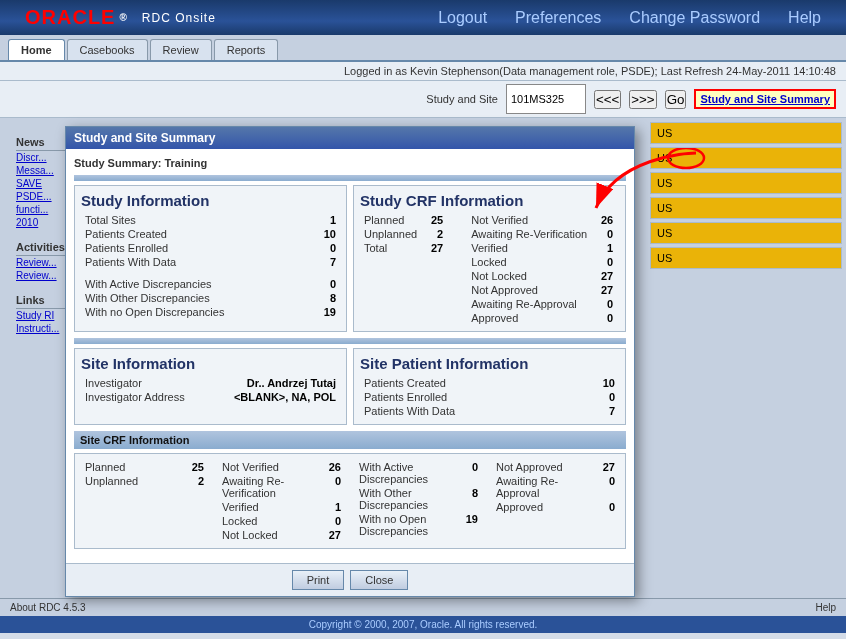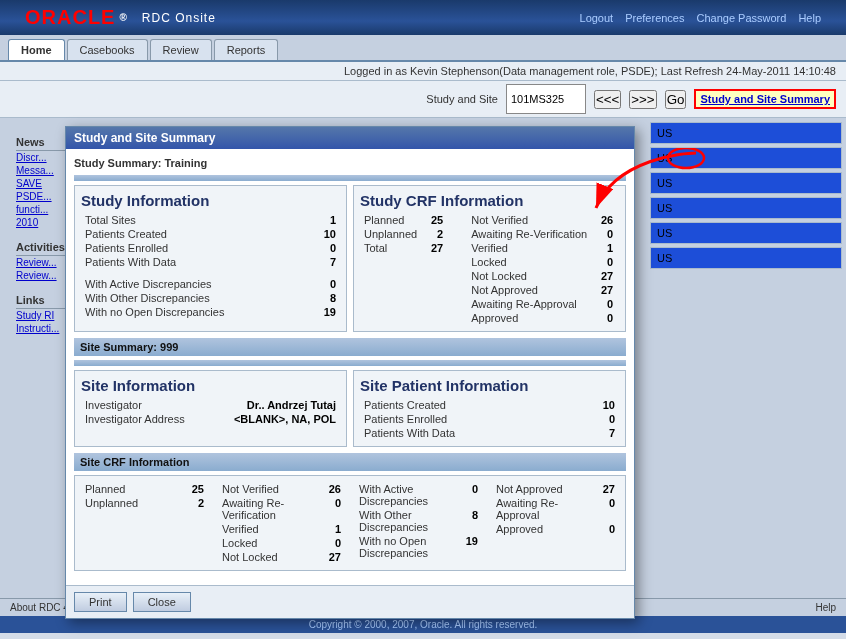--- a/index.html
+++ b/index.html
@@ -4,21 +4,21 @@
   <style>
     * { box-sizing: border-box; margin: 0; padding: 0; }
     body { font-family: Arial, sans-serif; font-size: 11px; background: #d4dce8; width: 846px; min-height: 639px; }
 
     
     #header { background: linear-gradient(180deg, #1a3a6b 0%, #2a5298 60%, #1a3a6b 100%); padding: 6px 25px; display: flex; align-items: center; justify-content: space-between; }
     #logo { color: white; font-size: 18px; font-weight: bold; letter-spacing: 1px; display: flex; align-items: center; gap: 4px; }
     #logo .oracle { color: #ff0000; font-size: 20px; font-weight: bold; }
     #logo .reg { color: white; font-size: 10px; vertical-align: super; }
     #logo .rdc { color: white; font-size: 12px; font-weight: normal; }
-    #top-links { color: #aaccff; font-size: 11px; display: flex; gap: 12px; }
+    #top-links { color: #aaccff; font-size: 16px; display: flex; gap: 28px; }
     #top-links span { cursor: pointer; color: #aaccff; }
 
     
     #nav { background: #c5d0e0; padding: 4px 8px 0 8px; display: flex; gap: 2px; border-bottom: 2px solid #6688aa; }
     .nav-tab { padding: 4px 12px; background: #d8e2ef; border: 1px solid #8899aa; border-bottom: none; cursor: pointer; font-size: 11px; border-radius: 3px 3px 0 0; color: #333; }
     .nav-tab.active { background: white; font-weight: bold; border-color: #6688aa; }
 
     
     #statusbar { background: #e8eef5; padding: 3px 10px; font-size: 11px; color: #333; text-align: right; border-bottom: 1px solid #aabbcc; }
     #studysite-row { background: #e8eef5; padding: 3px 10px; display: flex; align-items: center; justify-content: flex-end; gap: 8px; border-bottom: 1px solid #aabbcc; }
@@ -47,30 +47,30 @@
     .info-grid { display: flex; gap: 6px; margin-bottom: 6px; }
     .info-box { flex: 1; border: 1px solid #aabbcc; background: #f0f4f8; padding: 6px; }
     .info-box-title { font-size: 15px; font-weight: bold; color: #223366; margin-bottom: 4px; }
     .data-label { color: #333; }
     .data-value { color: #000; font-weight: bold; min-width: 20px; text-align: right; }
 
     
     .site-section-header { background: linear-gradient(180deg, #b0c4de, #8aaccf); padding: 3px 6px; font-size: 11px; font-weight: bold; color: #111; margin: 6px 0 4px 0; }
 
     
-    #modal-footer { padding: 6px 8px; display: flex; justify-content: flex-start; gap: 6px; border-top: 1px solid #aabbcc; background: #e8eef5; }
+    #modal-footer { padding: 6px 8px; display: flex; justify-content: center; gap: 6px; border-top: 1px solid #aabbcc; background: #e8eef5; }
     .modal-btn { background: linear-gradient(180deg, #e8f0f8, #c0cce0); border: 1px solid #6688aa; padding: 3px 14px; font-size: 11px; cursor: pointer; color: #333; }
 
     
     #bottom-bar { background: #c5d0e0; padding: 3px 10px; font-size: 10px; color: #333; display: flex; justify-content: space-between; border-top: 1px solid #8899aa; }
     #copyright { background: #2a5298; color: #aaccff; text-align: center; padding: 3px; font-size: 10px; }
 
     
     #right-content { flex: 1; display: flex; flex-direction: column; gap: 4px; }
-    .content-row { background: #1d4ed8; border: 1px solid #aabbcc; height: 22px; display: flex; align-items: center; padding: 0 6px; font-size: 11px; }
+    .content-row { background: #eab308; border: 1px solid #aabbcc; height: 22px; display: flex; align-items: center; padding: 0 6px; font-size: 11px; }
 
     
     .study-info-row { display: flex; justify-content: space-between; font-size: 11px; padding: 1px 4px; }
 
     
     .full-info-box { border: 1px solid #aabbcc; background: #f0f4f8; padding: 6px; margin-bottom: 6px; }
     .crf-three-col { display: flex; gap: 10px; font-size: 11px; }
     .crf-subcol { flex: 1; }
 
   </style>
@@ -225,21 +225,20 @@
               </div>
               <div class="study-info-row">
                 <span class="data-label">Approved</span>
                 <span class="data-value" style="margin-left:6px;">0</span>
               </div>
             </div>
           </div>
         </div>
       </div>
 
-      <div class="site-section-header">Site Summary: 999</div>
 
       <div class="section-header"></div>
 
       <div class="info-grid">
         <div class="info-box">
           <div class="info-box-title">Site Information</div>
           <div class="study-info-row">
             <span class="data-label">Investigator</span>
             <span style="font-weight:bold; margin-left:8px;">Dr.. Andrzej Tutaj</span>
           </div>

